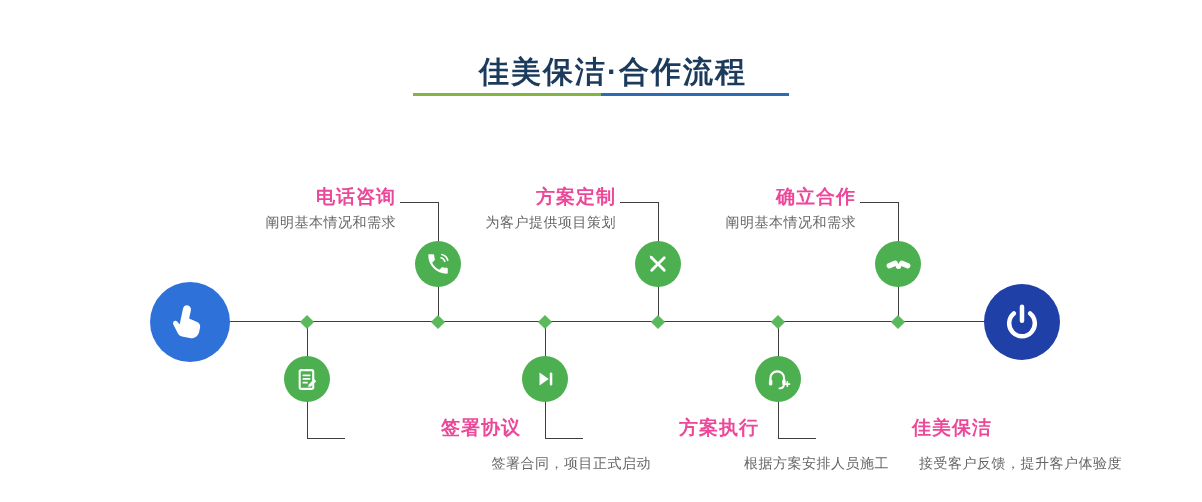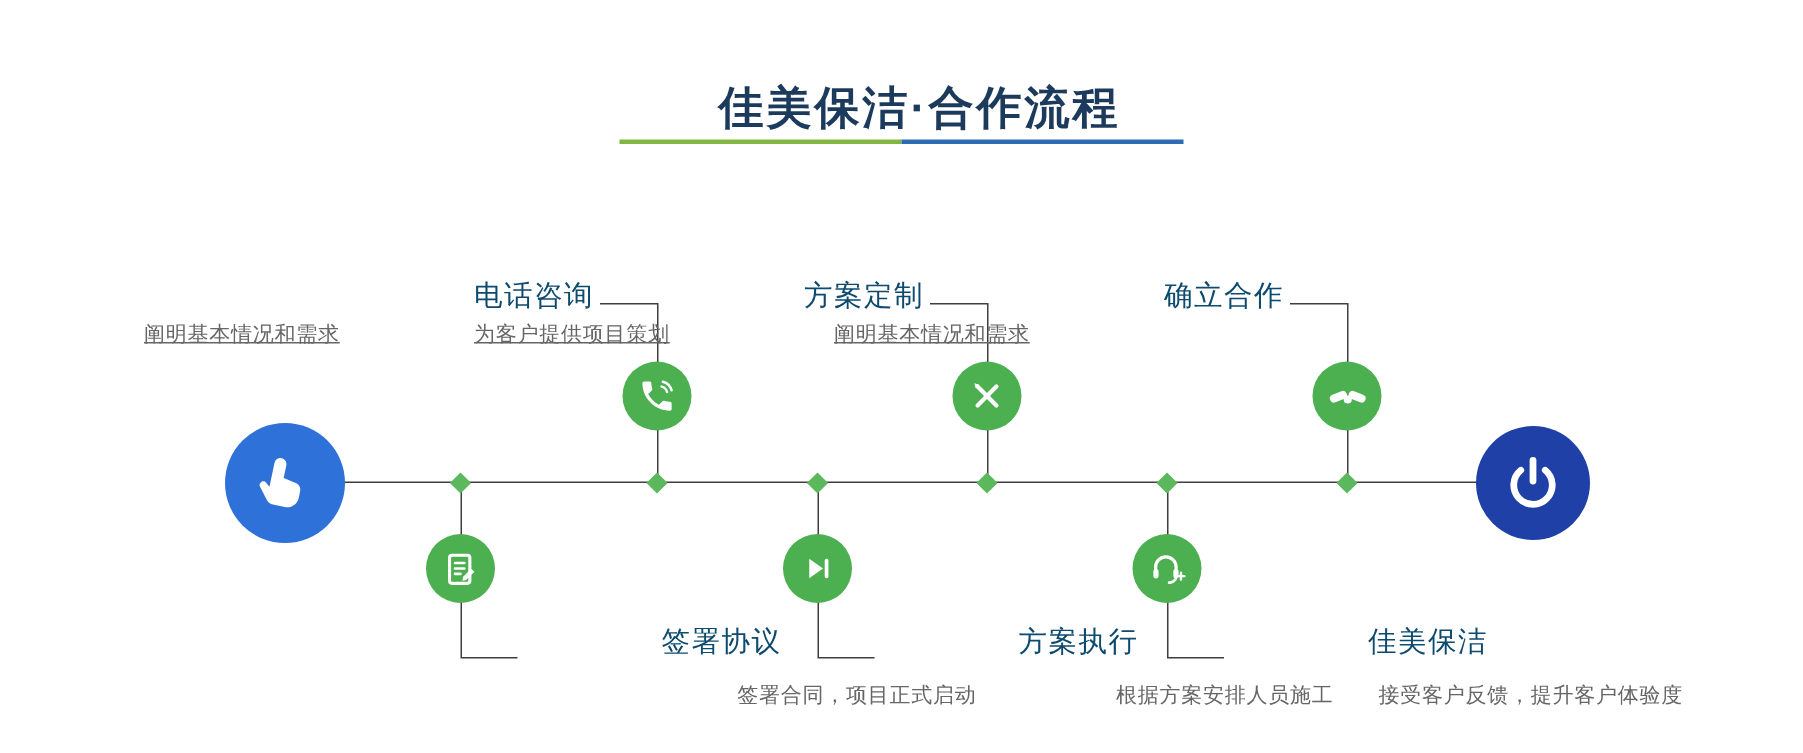--- a/index.html
+++ b/index.html
@@ -34,24 +34,24 @@
   .node{
     position:absolute;width:46px;height:46px;border-radius:50%;left:calc(var(--x) - 23px);
     background:var(--accent-green,#4caf50);display:flex;align-items:center;justify-content:center;
   }
   .top .vline{left:var(--x);top:202px;height:120px;}
   .top .hline{left:calc(var(--x) - 38px);top:202px;width:38px;}
   .top .node{top:241px;}
   .bottom .vline{left:var(--x);top:322px;height:116px;}
   .bottom .hline{left:var(--x);top:438px;width:38px;}
   .bottom .node{top:356px;}
-  .label{position:absolute;width:260px;font-size:19px;font-weight:400;letter-spacing:1px;color:#0c4a6e;}
+  .label{position:absolute;width:260px;font-size:19px;font-weight:700;letter-spacing:1px;color:#ec4899;}
   .desc{position:absolute;width:300px;font-size:14px;letter-spacing:.5px;color:#666;}
   .top .label{right:calc(1244px - var(--x));top:184px;text-align:right;}
-  .top .desc{right:calc(1244px - var(--x));top:214px;text-align:left;text-decoration:underline;}
+  .top .desc{right:calc(1244px - var(--x));top:214px;text-align:right;}
   .bottom .label{left:calc(var(--x) + 44px);top:415px;text-align:center;}
   .bottom .desc{left:calc(var(--x) + 44px);top:455px;text-align:right;}
   .icn{display:flex;align-items:center;justify-content:center;}
   .icn svg{display:block;}
 </style>
 </head>
 <body>
 
 <div class="canvas">
 

